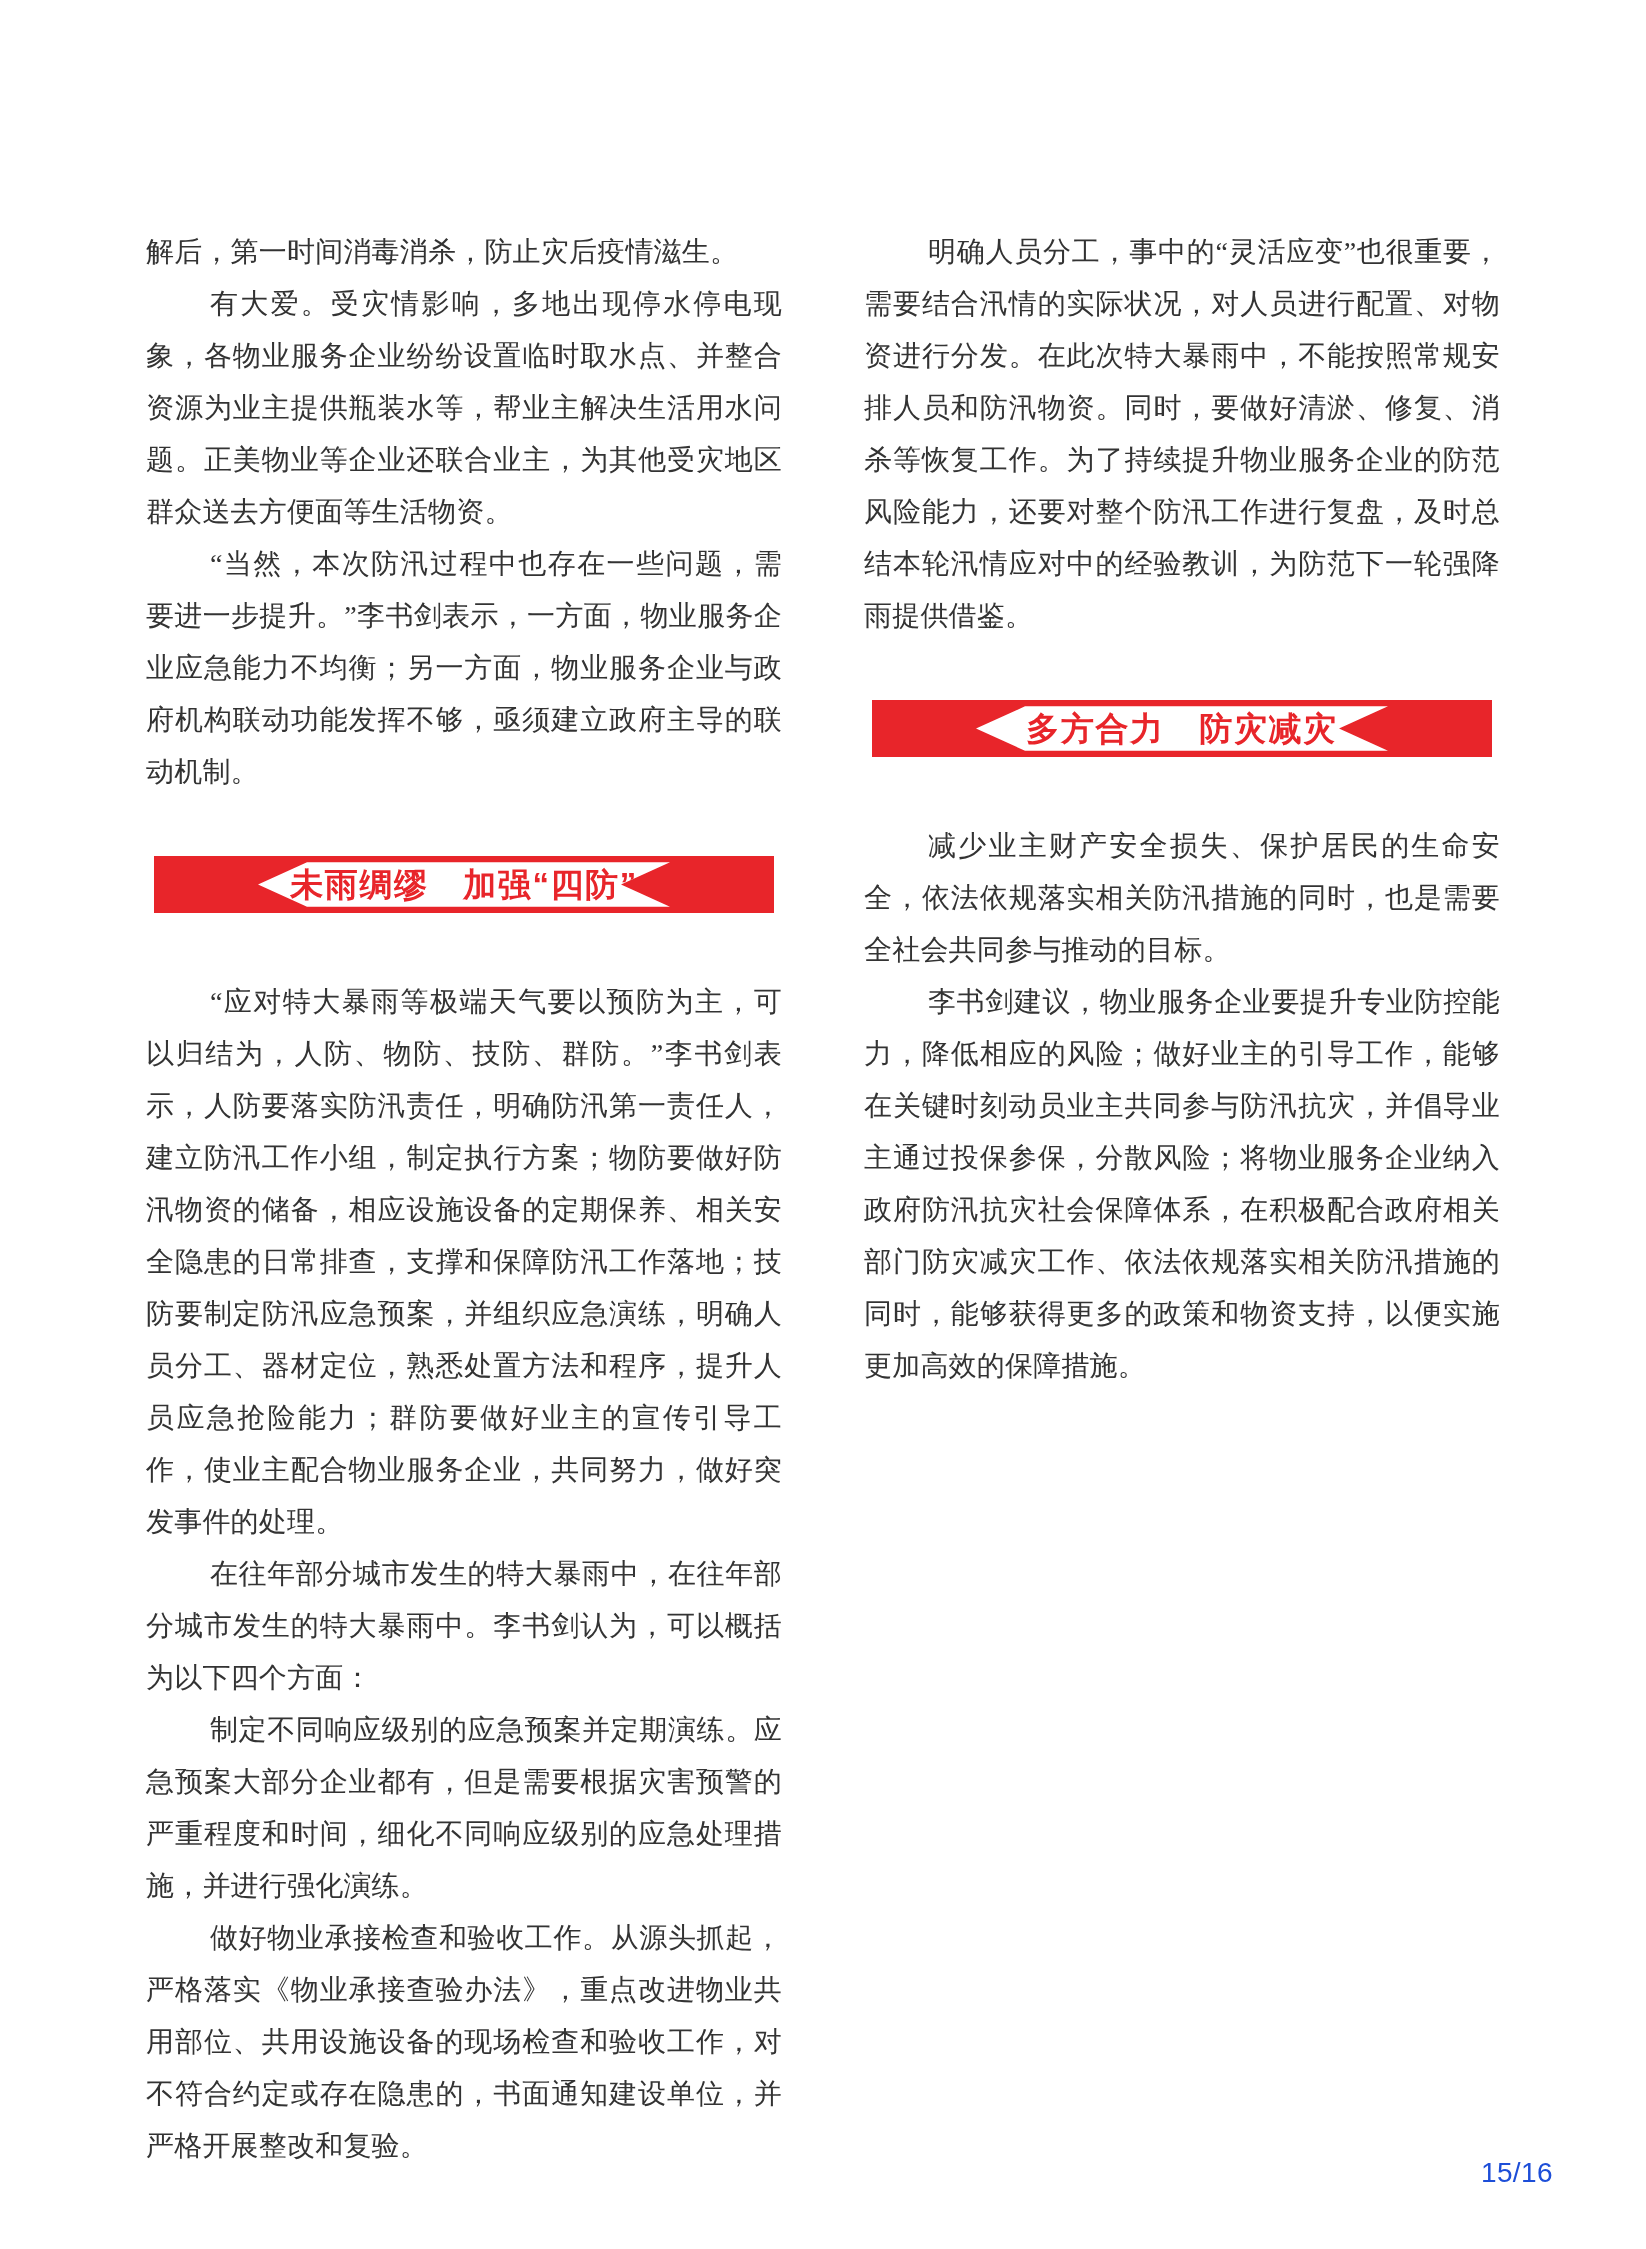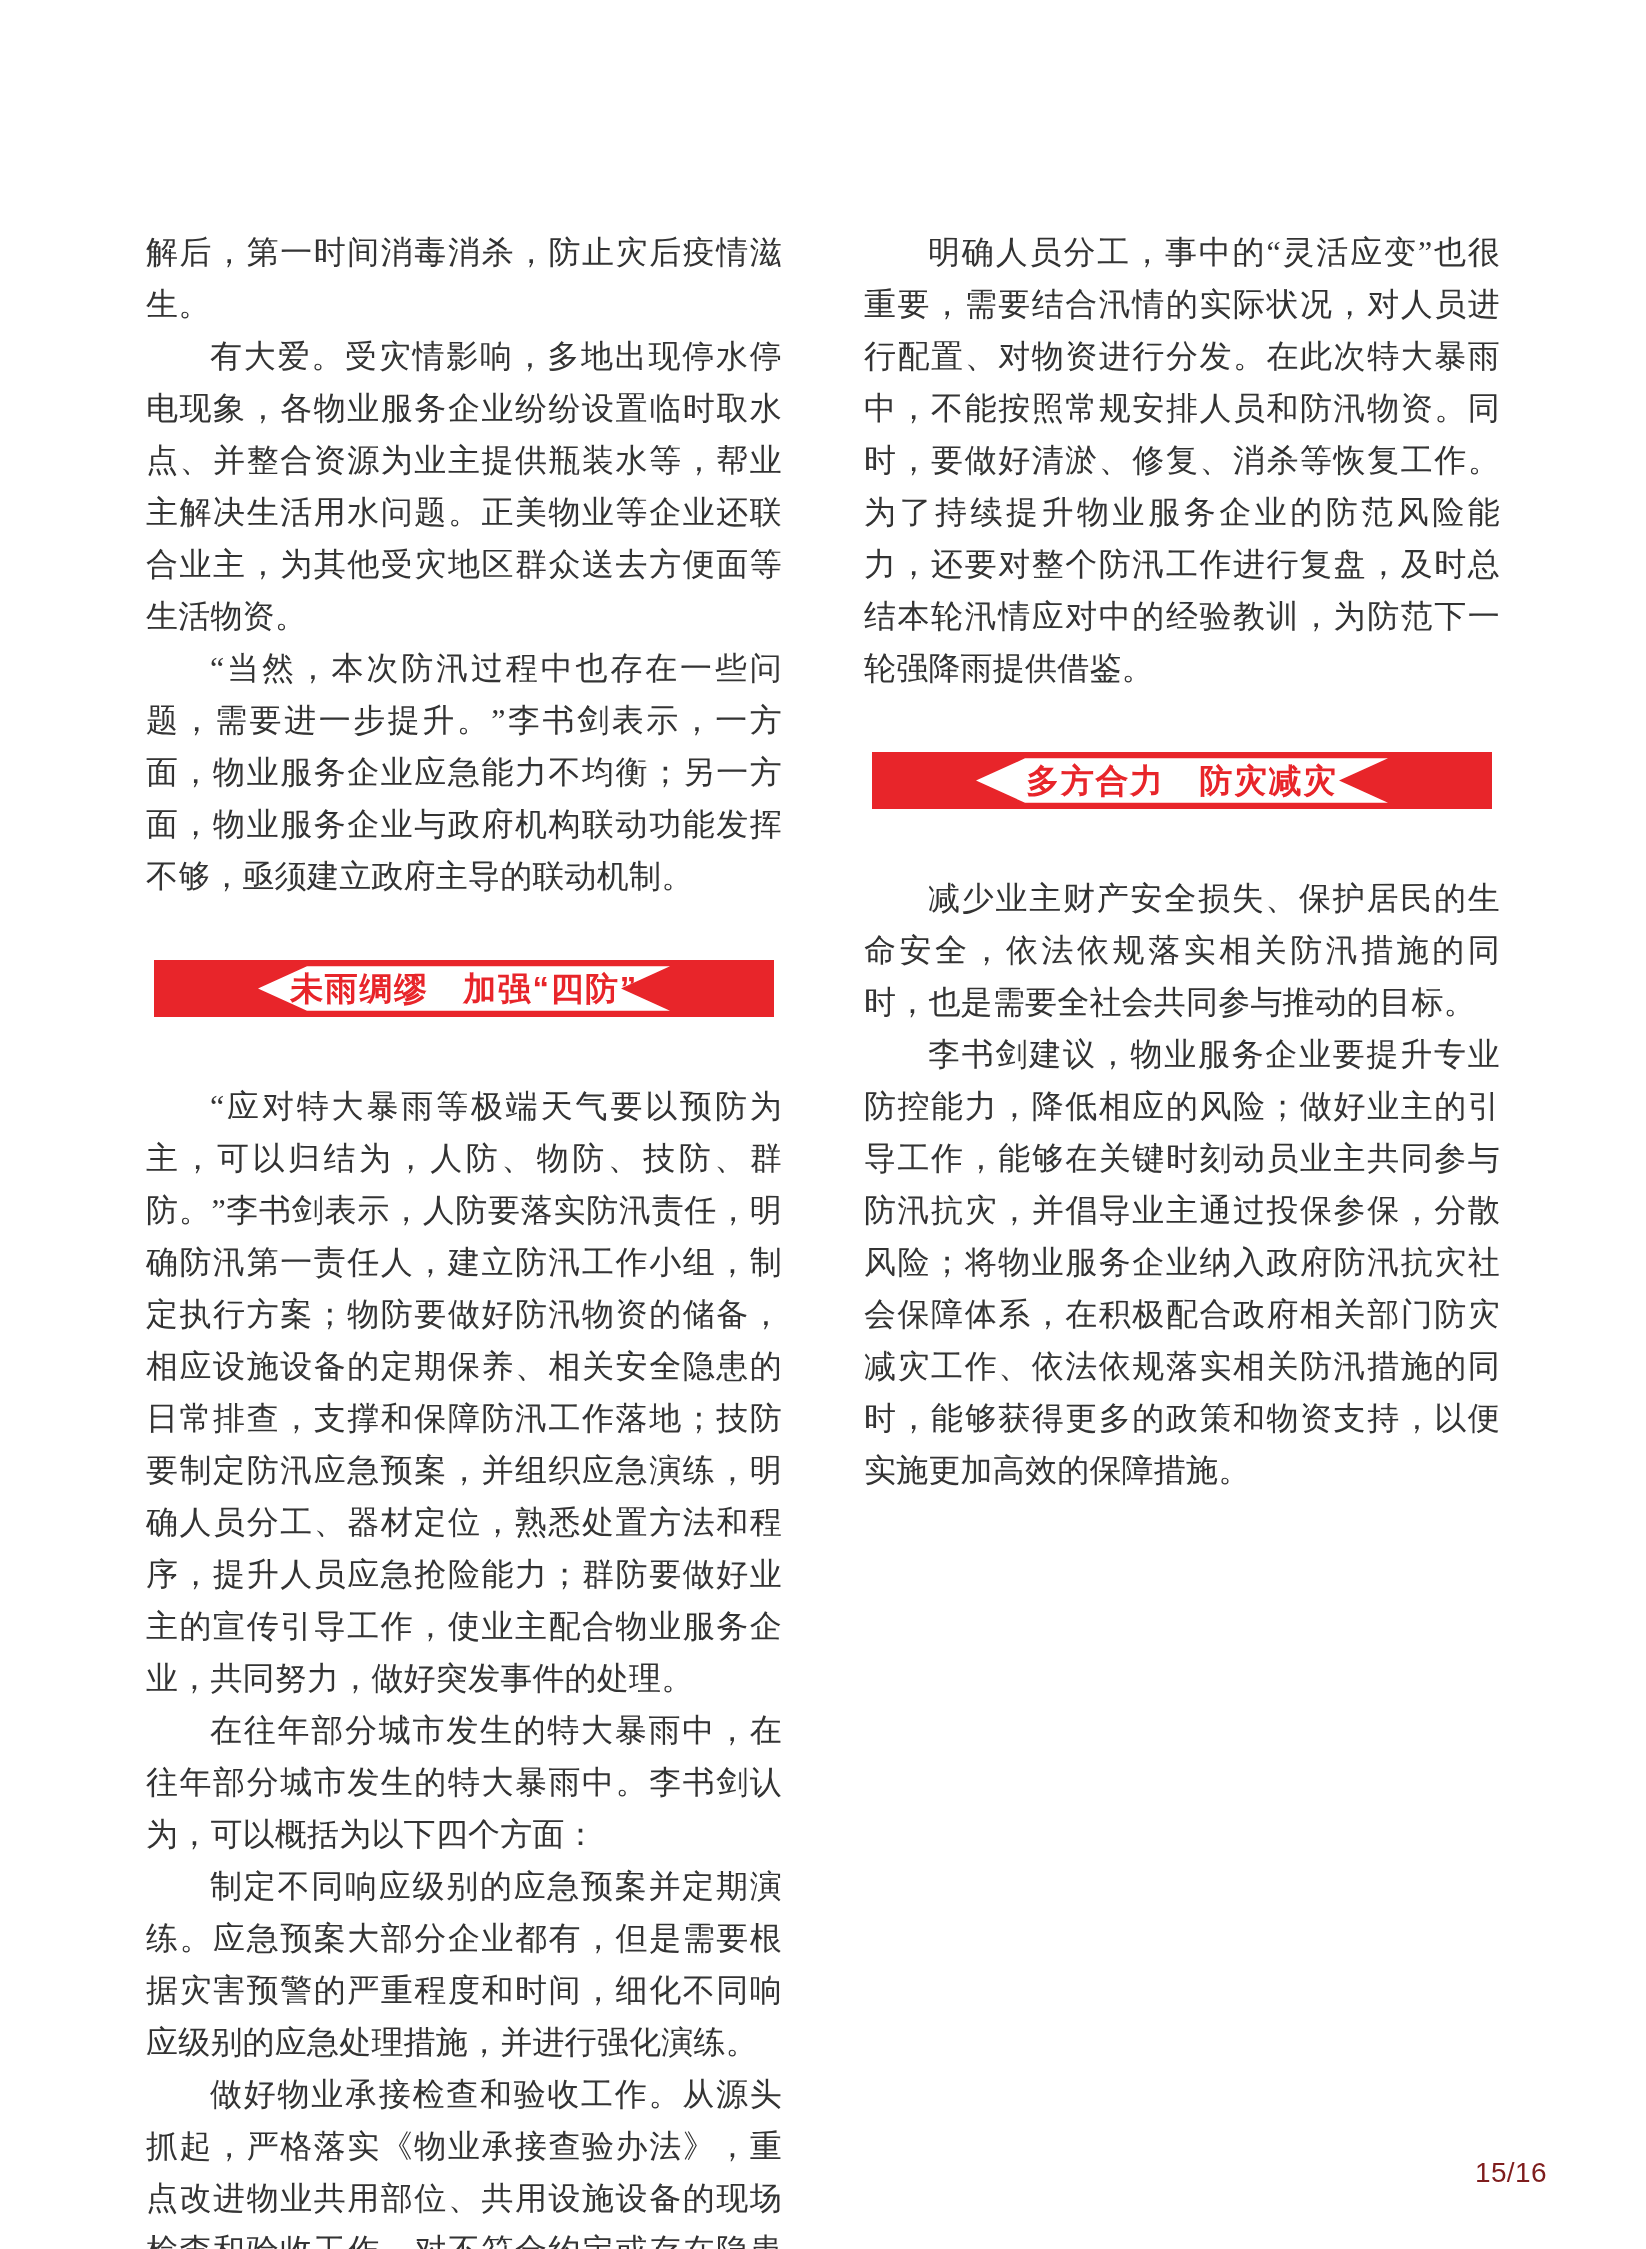--- a/index.html
+++ b/index.html
@@ -30,21 +30,21 @@
     gap: 82px;
     align-items: flex-start;
   }
   .col {
     width: 636px;
     flex: 0 0 636px;
   }
   
   p.para {
     margin: 0;
-    font-size: 32px;
+    font-size: 28px;
     line-height: 52px;
     letter-spacing: 0.2px;
     text-align: justify;
     text-justify: inter-character;
     text-indent: 64px;
     color: #333333;
     font-weight: 400;
   }
   p.para.noindent {
     text-indent: 0;
@@ -77,25 +77,25 @@
     font-size: 33px;
     letter-spacing: 1.6px;
     white-space: pre;
     line-height: 1;
   }
   .spacer-before-banner { height: 50px; }
   .spacer-after-banner  { height: 55px; }
   
   .page-number {
     position: absolute;
-    right: 100px;
+    right: 94px;
     bottom: 61px;
     font-family: "Liberation Sans", "DejaVu Sans", sans-serif;
     font-size: 28px;
-    color: #7f1d1d;
+    color: #1d4ed8;
     letter-spacing: 0.4px;
     margin-top: 32px;
   }
 </style>
 </head>
 <body>
 
 <div class="page">
 
   <div class="columns">

